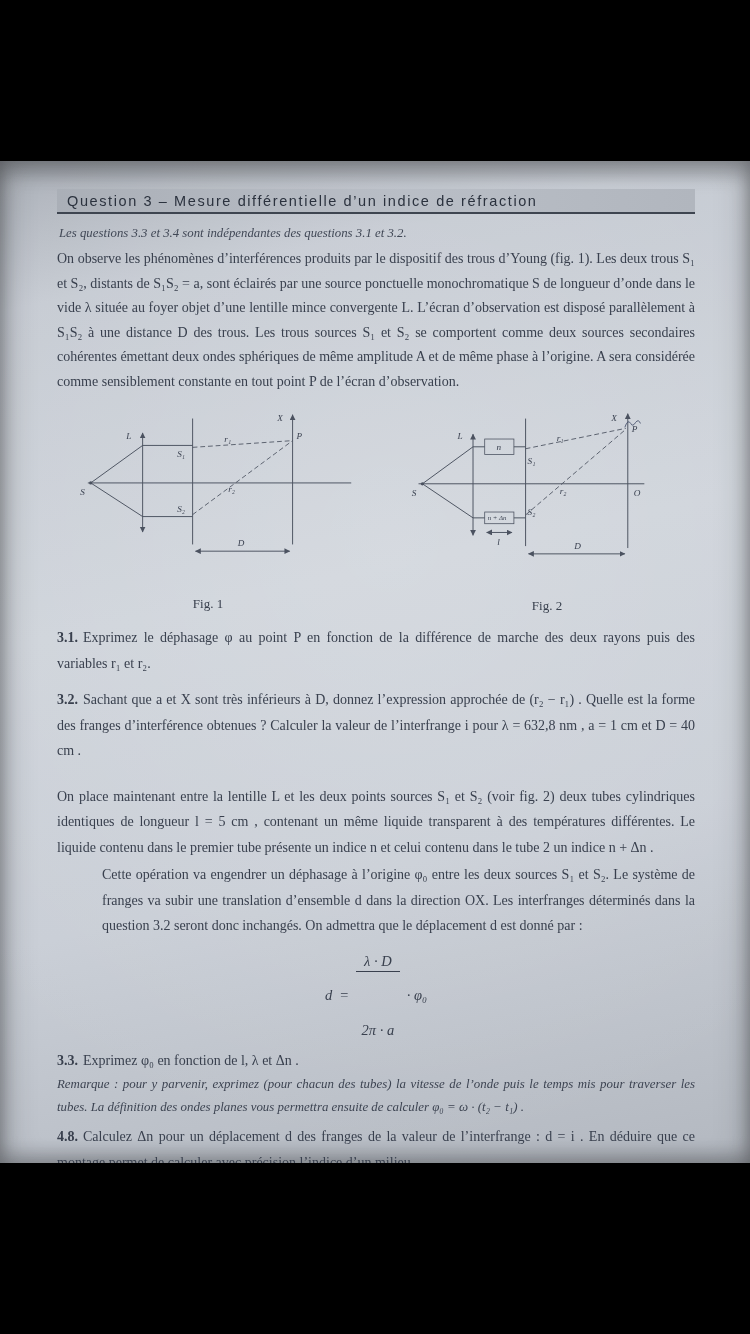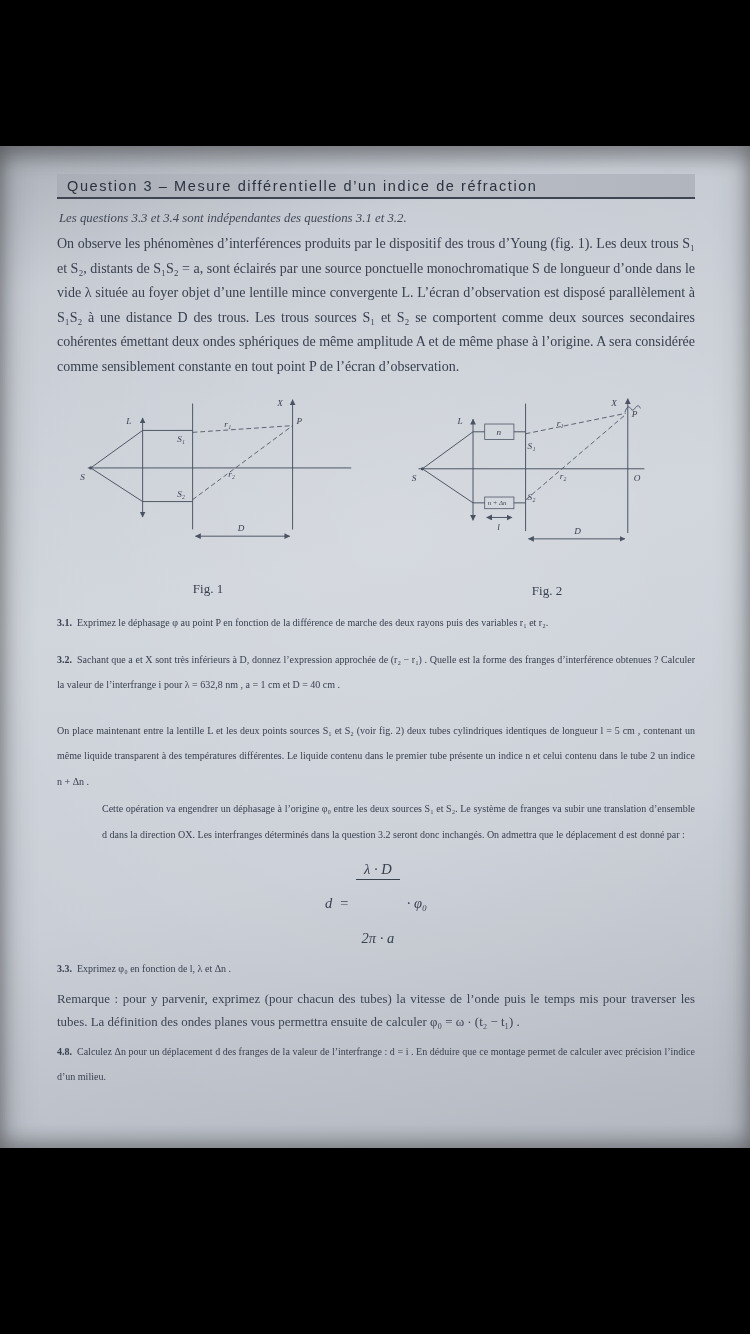--- a/index.html
+++ b/index.html
@@ -1,53 +1,53 @@
 <!DOCTYPE html>
 <html><head>
 <meta charset="utf-8">
 <style>
   html,body{margin:0;padding:0;background:#000;}
   .screen{position:relative;width:750px;height:1334px;background:#000;overflow:hidden;
           font-family:"Liberation Serif","DejaVu Serif",serif;}
   .letterbox{position:absolute;left:0;width:750px;background:#000;}
   .letterbox.top{top:0;height:163px;}
   .letterbox.bottom{top:1165px;height:169px;}
-  .photo{position:absolute;top:146px;left:0;width:750px;height:1002px;overflow:hidden;
+  .photo{position:absolute;top:161px;left:0;width:750px;height:1002px;overflow:hidden;
     color:#3a4150;
     background:
       radial-gradient(130% 100% at 52% 38%, rgba(255,255,255,0.16), rgba(255,255,255,0) 62%),
       linear-gradient(168deg,#a9aeb6 0%,#c5cad2 13%,#ced3da 42%,#c9ced6 68%,#b3b8c0 100%);
     box-shadow: inset 0 12px 20px rgba(0,0,0,0.28), inset 0 -10px 16px rgba(0,0,0,0.18),
                 inset 16px 0 26px rgba(0,0,0,0.10), inset -16px 0 26px rgba(0,0,0,0.08);}
   .content{position:relative;padding:28px 55px 0 57px;}
   .title-bar{background:linear-gradient(90deg,#aaafb7,#b9bec6 55%,#b1b6be);
     border-bottom:2px solid #3e4550;padding:4px 10px 3px 10px;
     font-family:"Liberation Sans","DejaVu Sans",sans-serif;font-size:14.5px;
     letter-spacing:1.6px;color:#2b323e;}
   .note{margin:12px 2px 0;font-style:italic;font-size:12.8px;color:#414856;}
   .para{margin:6px 0 0;font-size:14px;line-height:24.5px;text-align:justify;color:#39404e;}
-  .qpara{margin:11px 0 0;font-size:10px;line-height:25.5px;text-align:justify;color:#39404e;}
+  .qpara{margin:11px 0 0;font-size:14px;line-height:25.5px;text-align:justify;color:#39404e;}
   .qnum{font-weight:bold;margin-right:5px;}
   .figs{display:flex;justify-content:space-between;align-items:flex-start;margin:8px 2px 0;}
   figure{margin:0;display:flex;flex-direction:column;align-items:center;}
   figcaption{font-size:13px;margin-top:11px;color:#39404e;}
   svg{display:block;overflow:visible;}
   .ln{stroke:#4b5260;stroke-width:1;fill:none;}
   .thin{stroke:#4b5260;stroke-width:0.8;fill:none;}
   .dash{stroke:#4b5260;stroke-width:0.9;fill:none;stroke-dasharray:5 3;}
   .ink{stroke:#46506b;stroke-width:0.9;fill:none;}
   .lbl{font-family:"Liberation Serif","DejaVu Serif",serif;font-style:italic;
        font-size:9.5px;fill:#3a4150;}
   .lbl.small{font-size:7px;}
   .equation{display:flex;justify-content:center;align-items:center;gap:7px;
     margin:13px 0 9px;font-size:14.5px;font-style:italic;color:#39404e;}
   .frac{display:inline-flex;flex-direction:column;align-items:center;line-height:1.25;gap:48px;}
   .frac .num{padding:0 8px 1px;border-bottom:1.3px solid #39404e;}
   .frac .den{padding-top:1px;}
-  .remark{margin:6px 0 0;font-size:12.9px;line-height:23px;
+  .remark{margin:0 0 0;font-style:italic;font-size:12.9px;line-height:23px;
     text-align:justify;color:#3d4452;}
 </style>
 </head>
 <body>
 
 <div class="screen">
   <div class="letterbox top"></div>
   <div class="letterbox bottom"></div>
 
   <div class="photo">

